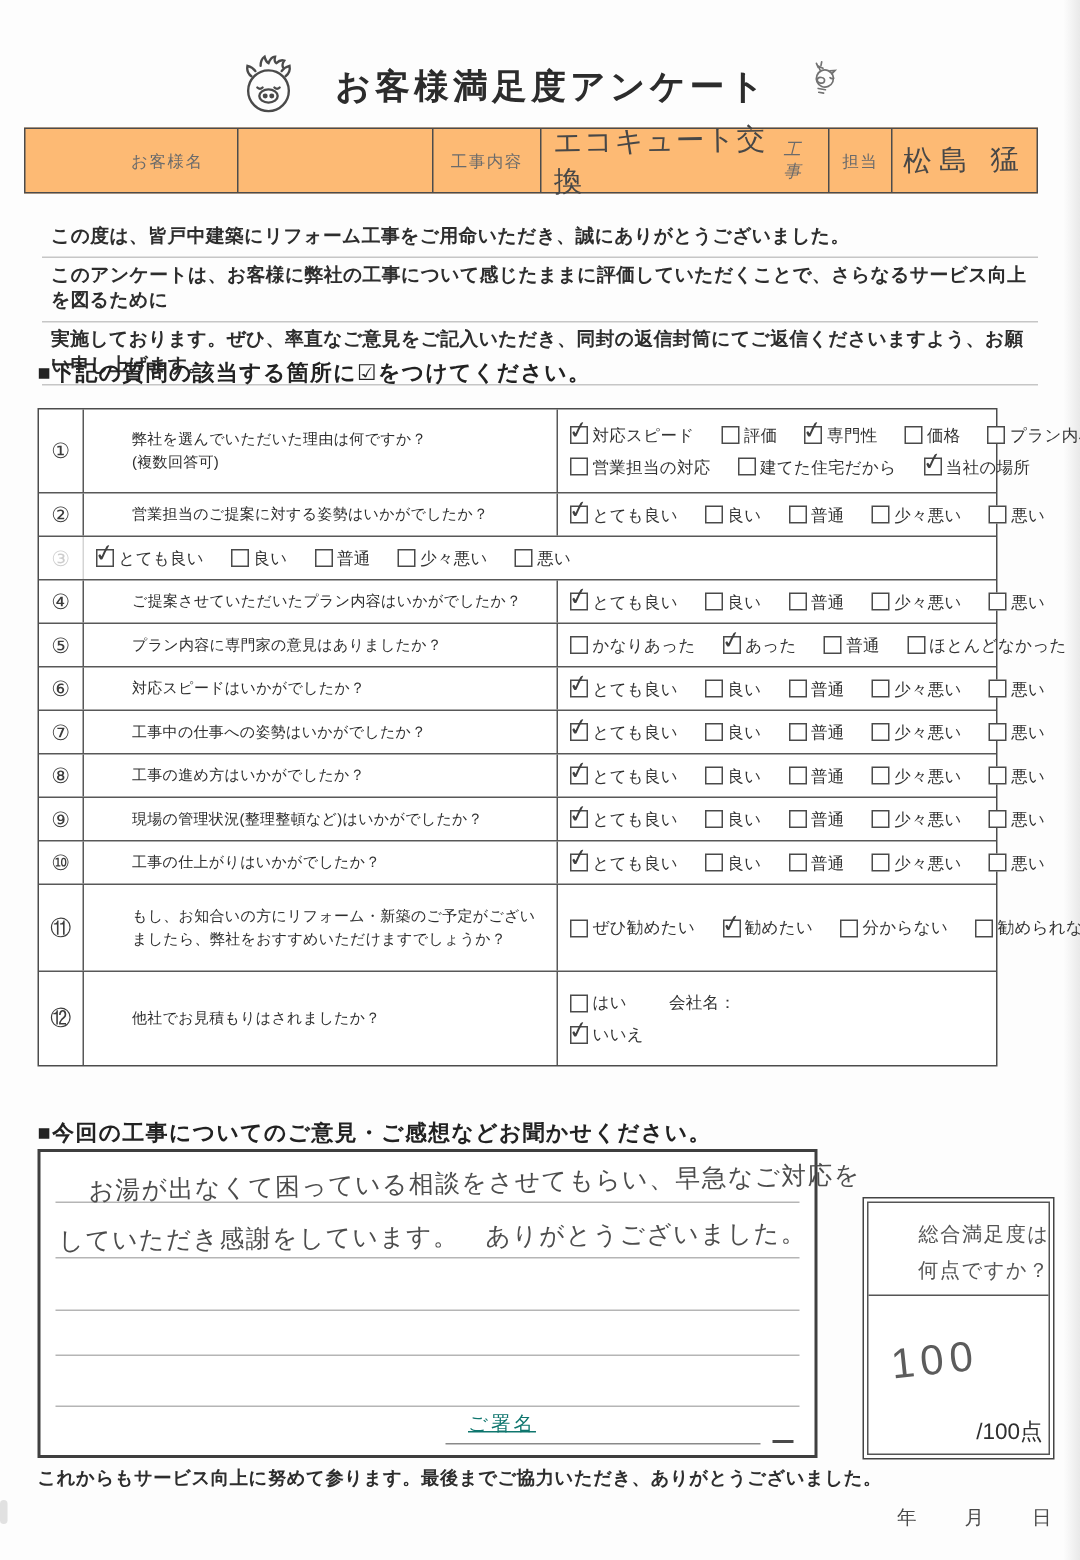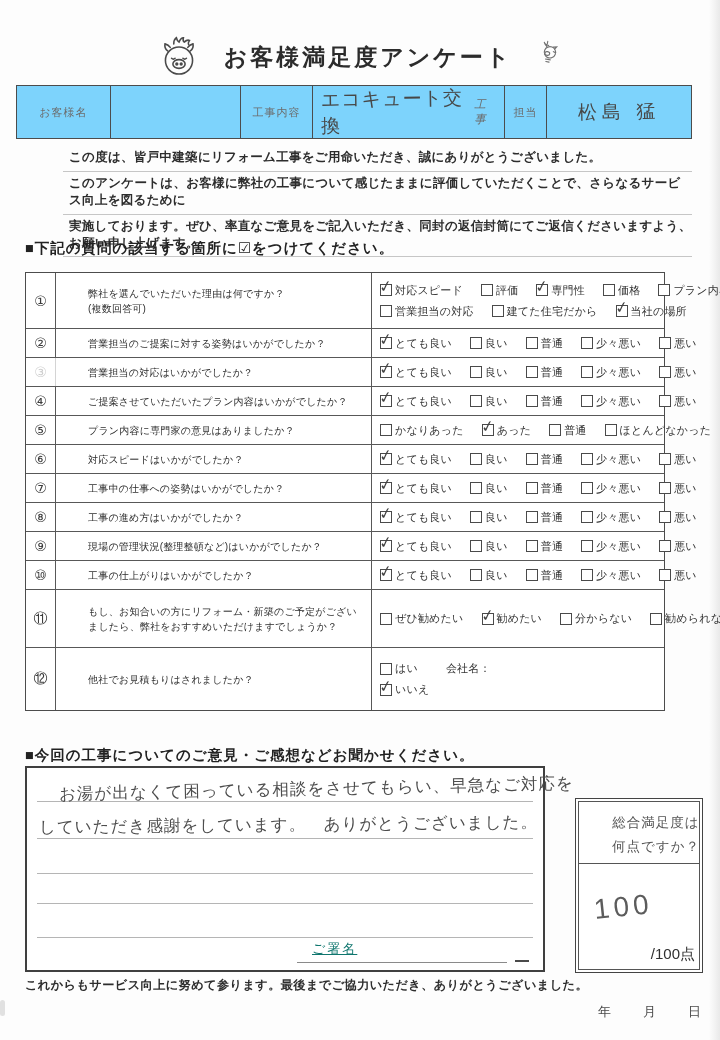--- a/index.html
+++ b/index.html
@@ -11,37 +11,37 @@
     background:linear-gradient(to right,#fdfdfd,#e9e9e9);}
   .smudge{position:absolute;left:0;top:1000px;width:5px;height:16px;background:#cfcfcf;border-radius:3px;opacity:.6;}
 
   
   .title-row{position:absolute;top:36px;left:0;width:720px;display:flex;align-items:center;justify-content:center;gap:24px;}
   .page-title{font-size:23px;font-weight:700;letter-spacing:3px;color:#2c2c2c;}
   .mascot{width:42px;height:42px;}
   .deco-icon{width:26px;height:26px;transform:rotate(10deg);opacity:.85;margin-top:-8px;}
 
   
-  .htable{position:absolute;top:85px;left:16px;width:676px;height:54px;display:flex;
-    border:1.6px solid #4c4c4c;background:#7dd3fc;box-sizing:border-box;}
+  .htable{position:absolute;top:85px;left:16px;width:676px;height:44px;display:flex;
+    border:1.6px solid #4c4c4c;background:#fdba74;box-sizing:border-box;padding-left:48px;}
   .hcell{border-right:1.3px solid #4c4c4c;display:flex;align-items:center;justify-content:center;box-sizing:border-box;}
   .hcell:last-child{border-right:none;}
   .hlabel{font-size:11px;color:#6b6b6b;letter-spacing:1px;}
   .w-cust-l{width:94px;} .w-cust-v{width:130px;} .w-work-l{width:72px;}
   .w-work-v{width:192px;justify-content:space-between;padding:0 8px;}
   .w-staff-l{width:42px;} .w-staff-v{flex:1;}
   .hand{color:#474747;transform:rotate(-1deg);}
   .work-hand{font-size:19px;letter-spacing:1px;}
   .staff-hand{font-size:19px;letter-spacing:5px;}
   .work-suffix{font-size:11.5px;color:#6b6b6b;font-style:italic;}
 
   
   .intro{position:absolute;top:146px;left:28px;width:664px;}
   .intro-line{font-size:12.5px;font-weight:600;color:#2d2d2d;line-height:1.35;
-    border-bottom:1px solid #c6c6c6;padding:3px 0 5px 6px;letter-spacing:.3px;margin-left:35px;}
+    border-bottom:1px solid #c6c6c6;padding:3px 0 5px 6px;letter-spacing:.3px;}
 
   
   .survey-heading{position:absolute;top:239px;left:25px;font-size:14.5px;font-weight:600;color:#222;letter-spacing:1px;}
   .qtable{position:absolute;top:272px;left:25px;width:640px;border:1.6px solid #4c4c4c;background:#fff;box-sizing:border-box;}
   .q-row{display:flex;border-bottom:1.4px solid #585858;box-sizing:border-box;align-items:stretch;}
   .q-row:last-child{border-bottom:none;}
   .q-no{width:30px;flex:none;border-right:1.4px solid #585858;display:flex;align-items:center;justify-content:center;
     font-size:14px;color:#3c3c3c;box-sizing:border-box;}
   .q-no.faded{opacity:.25;}
   .q-text{width:290px;flex:none;border-right:1.4px solid #585858;padding:4px 6px;font-size:10px;color:#2e2e2e;
@@ -207,23 +207,20 @@
             </span>
             <span class="opt">
               <span class="cb"></span>
               <span class="opt-label">悪い</span>
             </span>
           </div>
         </div>
       </div>
       <div class="q-row" style="min-height: 29px;">
         <div class="q-no faded">③</div>
-        <div class="q-text">
-          <div>営業担当の対応はいかがでしたか？</div>
-        </div>
         <div class="q-opts">
           <div class="opt-line">
             <span class="opt">
               <span class="cb checked"></span>
               <span class="opt-label">とても良い</span>
             </span>
             <span class="opt">
               <span class="cb"></span>
               <span class="opt-label">良い</span>
             </span>

